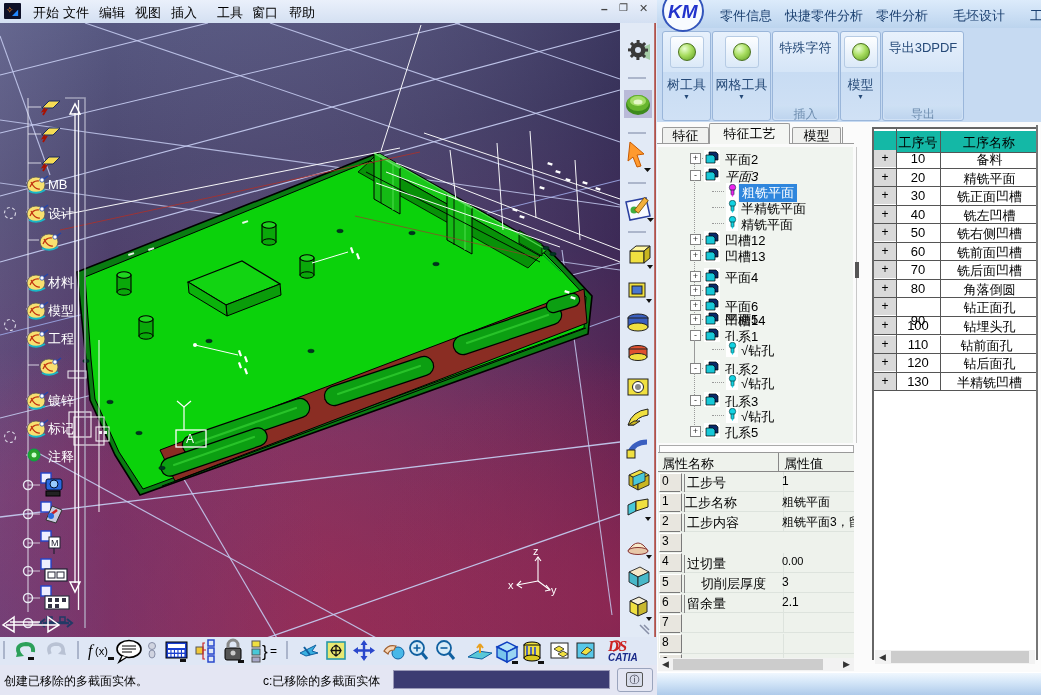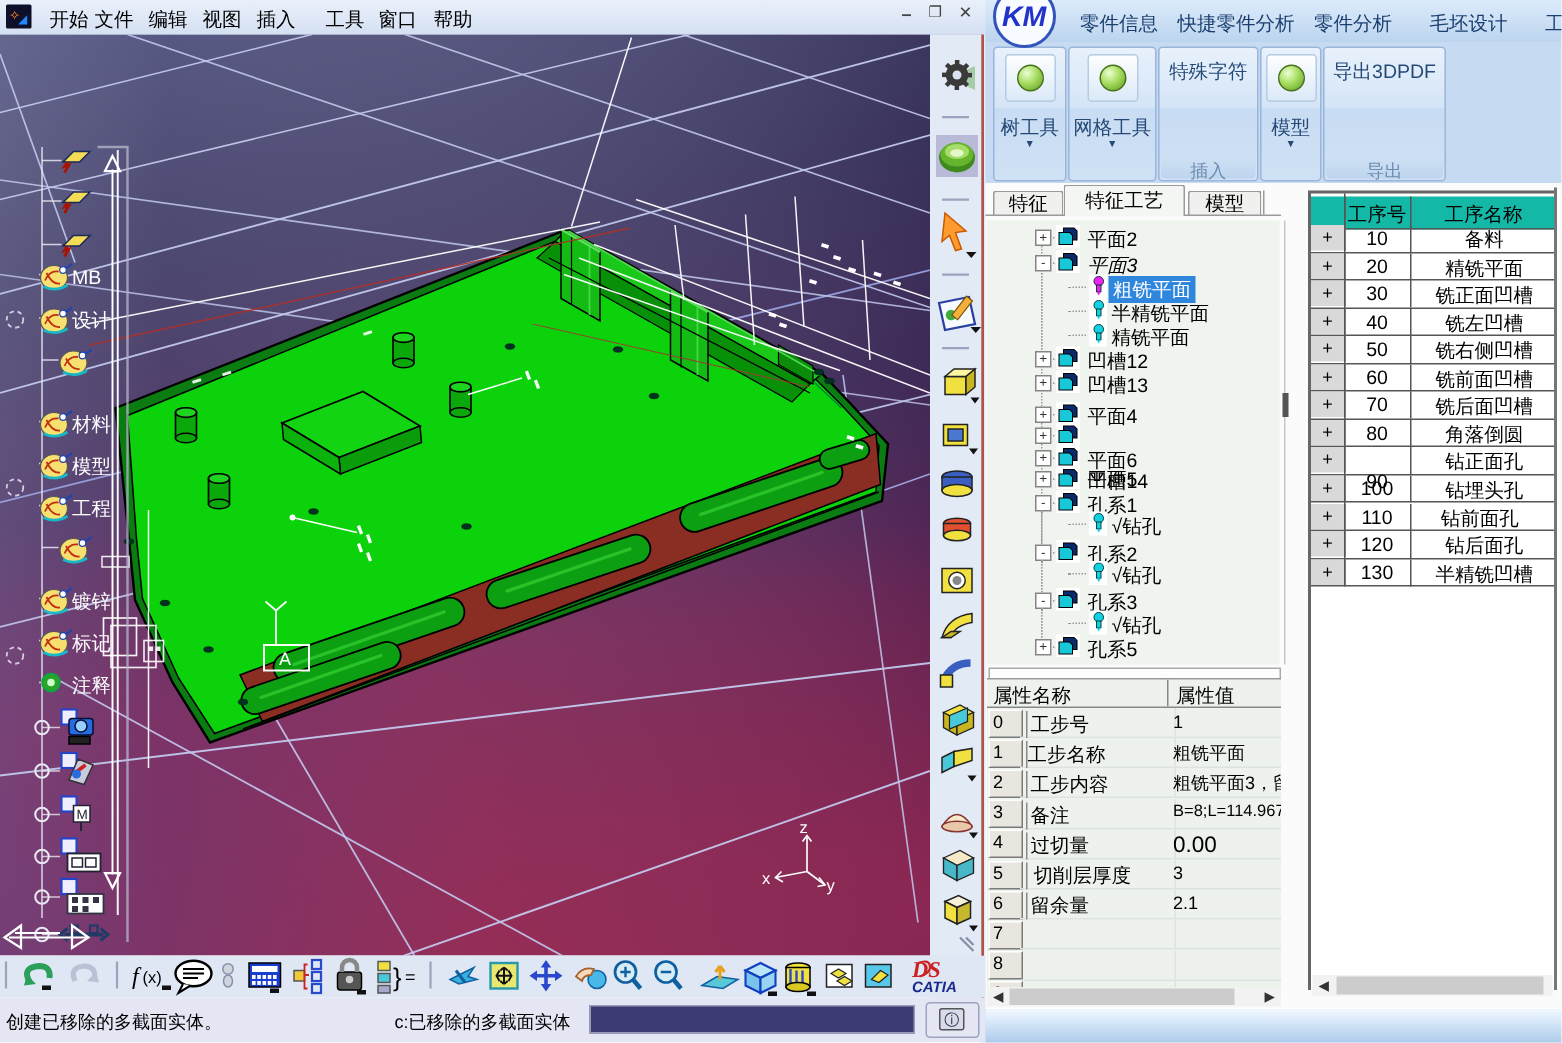--- a/index.html
+++ b/index.html
@@ -721,35 +721,30 @@
           <span class="abs" style="left:4px;top:2px;border-left:1px solid #888;padding-left:0">工步名称</span>
           <span class="abs" style="left:102px;top:2px;white-space:nowrap;font-size:12px;">粗铣平面</span>
         </div>
         <div class="pnum" style="top:59.9px">2</div>
         <div class="abs" style="left:22px;top:59.4px;width:174px;height:19px;border-bottom:1px solid #dde3dd">
           <div class="abs" style="left:103px;top:0;width:1px;height:19px;background:#dde3dd"></div>
           <span class="abs" style="left:4px;top:2px;border-left:1px solid #888;padding-left:2px">工步内容</span>
           <span class="abs" style="left:102px;top:2px;white-space:nowrap;font-size:12px;">粗铣平面3，留</span>
         </div>
         <div class="pnum" style="top:80.1px">3</div>
-        <div class="abs" style="left:22px;top:79.6px;width:174px;height:19px;border-bottom:1px solid #dde3dd">
-          <div class="abs" style="left:103px;top:0;width:1px;height:19px;background:#dde3dd"></div>
-          <span class="abs" style="left:4px;top:2px;border-left:1px solid #888;padding-left:2px">备注</span>
-          <span class="abs" style="left:102px;top:2px;white-space:nowrap;font-size:11px;">B=8;L=114.967</span>
-        </div>
         <div class="pnum" style="top:100.3px">4</div>
         <div class="abs" style="left:22px;top:99.8px;width:174px;height:19px;border-bottom:1px solid #dde3dd">
           <div class="abs" style="left:103px;top:0;width:1px;height:19px;background:#dde3dd"></div>
           <span class="abs" style="left:4px;top:2px;border-left:1px solid #888;padding-left:2px">过切量</span>
-          <span class="abs" style="left:102px;top:2px;white-space:nowrap;font-size:15px;">0.00</span>
+          <span class="abs" style="left:102px;top:2px;white-space:nowrap;font-size:11px;">0.00</span>
         </div>
         <div class="pnum" style="top:120.5px">5</div>
         <div class="abs" style="left:22px;top:120.0px;width:174px;height:19px;border-bottom:1px solid #dde3dd">
           <div class="abs" style="left:103px;top:0;width:1px;height:19px;background:#dde3dd"></div>
-          <span class="abs" style="left:4px;top:2px;border-left:1px solid #888;padding-left:4px">切削层厚度</span>
+          <span class="abs" style="left:4px;top:2px;border-left:1px solid #888;padding-left:16px">切削层厚度</span>
           <span class="abs" style="left:102px;top:2px;white-space:nowrap;font-size:12px;">3</span>
         </div>
         <div class="pnum" style="top:140.7px">6</div>
         <div class="abs" style="left:22px;top:140.2px;width:174px;height:19px;border-bottom:1px solid #dde3dd">
           <div class="abs" style="left:103px;top:0;width:1px;height:19px;background:#dde3dd"></div>
           <span class="abs" style="left:4px;top:2px;border-left:1px solid #888;padding-left:2px">留余量</span>
           <span class="abs" style="left:102px;top:2px;white-space:nowrap;font-size:12px;">2.1</span>
         </div>
         <div class="pnum" style="top:160.9px">7</div>
         <div class="abs" style="left:22px;top:160.4px;width:174px;height:19px;border-bottom:1px solid #dde3dd">

